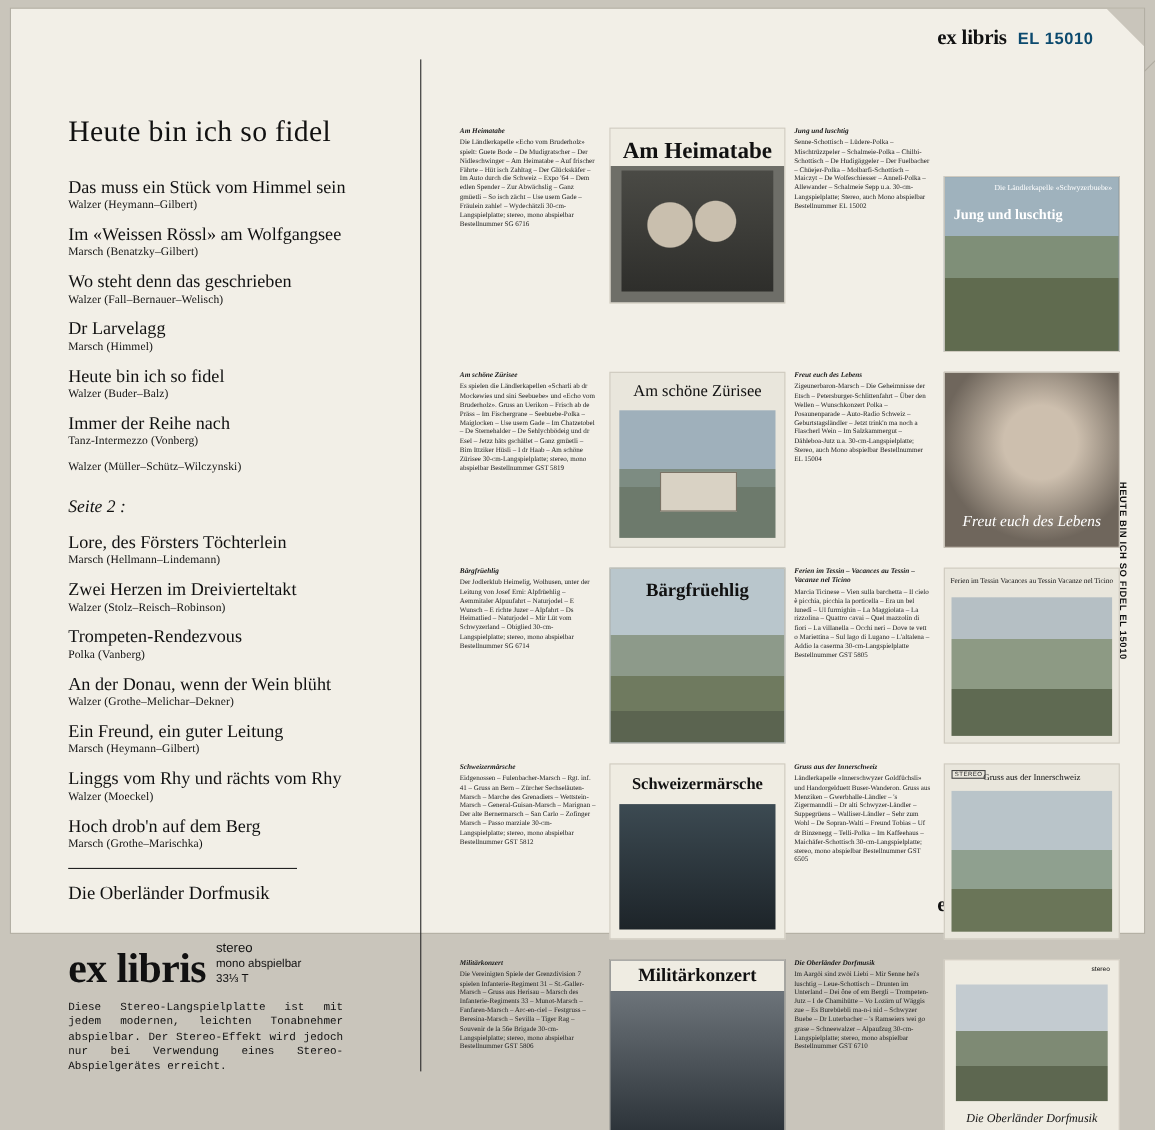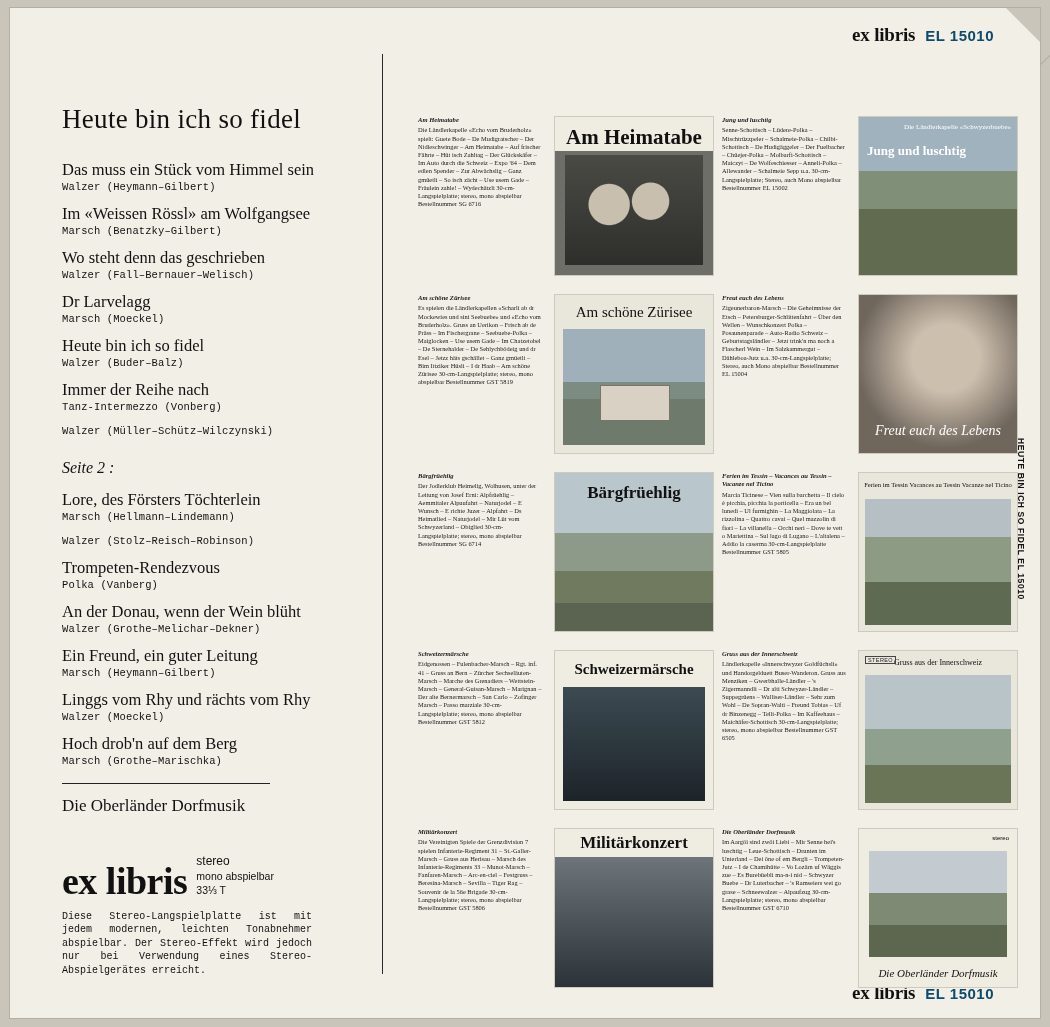--- a/index.html
+++ b/index.html
@@ -11,21 +11,21 @@
     height: 1027px;
     background: #c9c5bb;
     font-family: "Liberation Serif", serif;
     overflow: hidden;
   }
   .sleeve {
     position: absolute;
     left: 10px;
     top: 8px;
     width: 1030px;
-    height: 1010px;
+    height: 840px;
     background: #f2efe7;
     box-shadow: 0 0 0 1px #b3afa4;
   }
   
   .corner-cut {
     position: absolute;
     right: 0;
     top: 0;
     width: 34px;
     height: 34px;
@@ -129,21 +129,21 @@
   }
   .track {
     margin-bottom: 12px;
   }
   .track-title {
     font-size: 16.5px;
     color: #111;
     line-height: 1.15;
   }
   .track-sub {
-    font-family: Liberation Mono, monospace;
+    font-family: Liberation Serif, serif;
     font-size: 10.5px;
     color: #111;
     margin-top: 1px;
     letter-spacing: 0.1px;
   }
   .hr-band {
     width: 208px;
     height: 1px;
     background: #222;
     margin: 16px 0 12px 0;
@@ -275,21 +275,21 @@
   .c-schweizer .cap { top: 10px; font-size: 15px; font-weight: bold; }
 
   .c-militaer { background: #2f3a44; }
   .c-militaer .photo {
     position: absolute; left: 0; top: 28px; right: 0; bottom: 0;
     background: linear-gradient(#6d747a, #2b3238);
   }
   .c-militaer .cap { top: 4px; font-size: 17px; font-weight: bold; color: #111; }
   .c-militaer .capbg { position: absolute; left:0; right:0; top:0; height:28px; background:#efece2; }
 
-  .c-jung { background: #6e8390; }
+  .c-jung { background: #6e8390; margin-top: 44px; }
   .c-jung .photo {
     position: absolute; left: 0; top: 0; right: 0; bottom: 0;
     background: linear-gradient(#9fb2bd 0 34%, #7f8f78 34% 58%, #606b4f 58% 100%);
   }
   .c-jung .cap { top: 6px; font-size: 7px; text-align: right; padding-right: 6px; color:#fff;}
 
   .c-freut { background: #8d8277; }
   .c-freut .photo {
     position: absolute; left: 0; top: 0; right: 0; bottom: 0;
     background: radial-gradient(circle at 55% 40%, #cdbfae 0 26%, #6f665c 70%);
@@ -360,41 +360,42 @@
     <div class="track">
       <div class="track-title">Im «Weissen Rössl» am Wolfgangsee</div>
       <div class="track-sub">Marsch (Benatzky–Gilbert)</div>
     </div>
     <div class="track">
       <div class="track-title">Wo steht denn das geschrieben</div>
       <div class="track-sub">Walzer (Fall–Bernauer–Welisch)</div>
     </div>
     <div class="track">
       <div class="track-title">Dr Larvelagg</div>
-      <div class="track-sub">Marsch (Moeckel)</div>
+      <div class="track-sub">Marsch (Himmel)</div>
     </div>
     <div class="track">
       <div class="track-title">Heute bin ich so fidel</div>
       <div class="track-sub">Walzer (Buder–Balz)</div>
     </div>
     <div class="track">
       <div class="track-title">Immer der Reihe nach</div>
       <div class="track-sub">Tanz-Intermezzo (Vonberg)</div>
     </div>
     <div class="track">
       <div class="track-sub">Walzer (Müller–Schütz–Wilczynski)</div>
     </div>
 
     <div class="side2-label">Seite 2 :</div>
 
     <div class="track">
       <div class="track-title">Lore, des Försters Töchterlein</div>
       <div class="track-sub">Marsch (Hellmann–Lindemann)</div>
     </div>
     <div class="track">
+      <div class="track-title">Zwei Herzen im Dreivierteltakt</div>
       <div class="track-sub">Walzer (Stolz–Reisch–Robinson)</div>
     </div>
     <div class="track">
       <div class="track-title">Trompeten-Rendezvous</div>
       <div class="track-sub">Polka (Vanberg)</div>
     </div>
     <div class="track">
       <div class="track-title">An der Donau, wenn der Wein blüht</div>
       <div class="track-sub">Walzer (Grothe–Melichar–Dekner)</div>
     </div>

